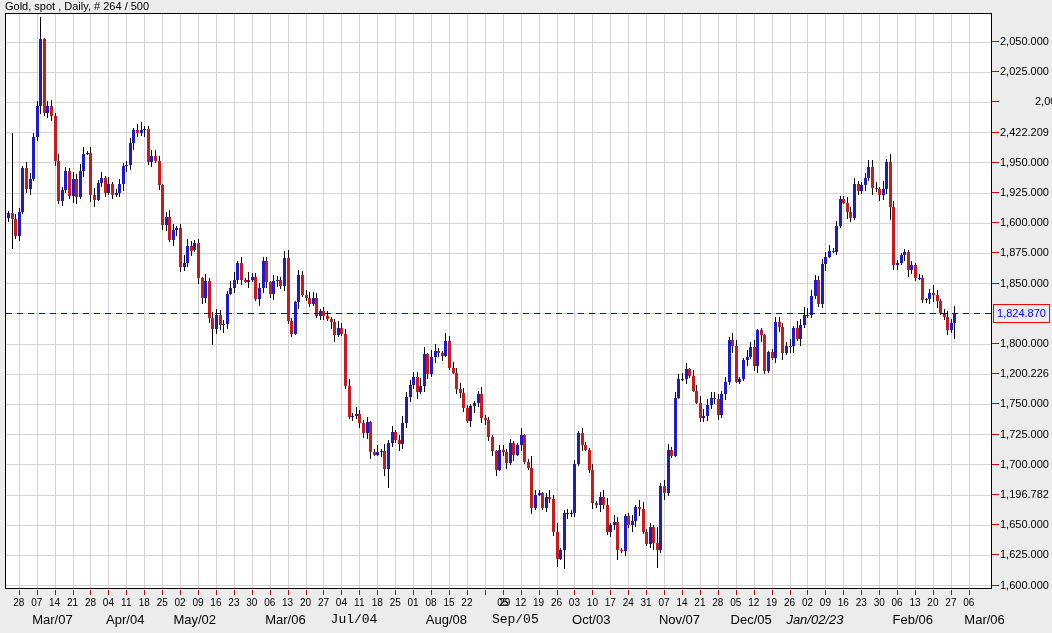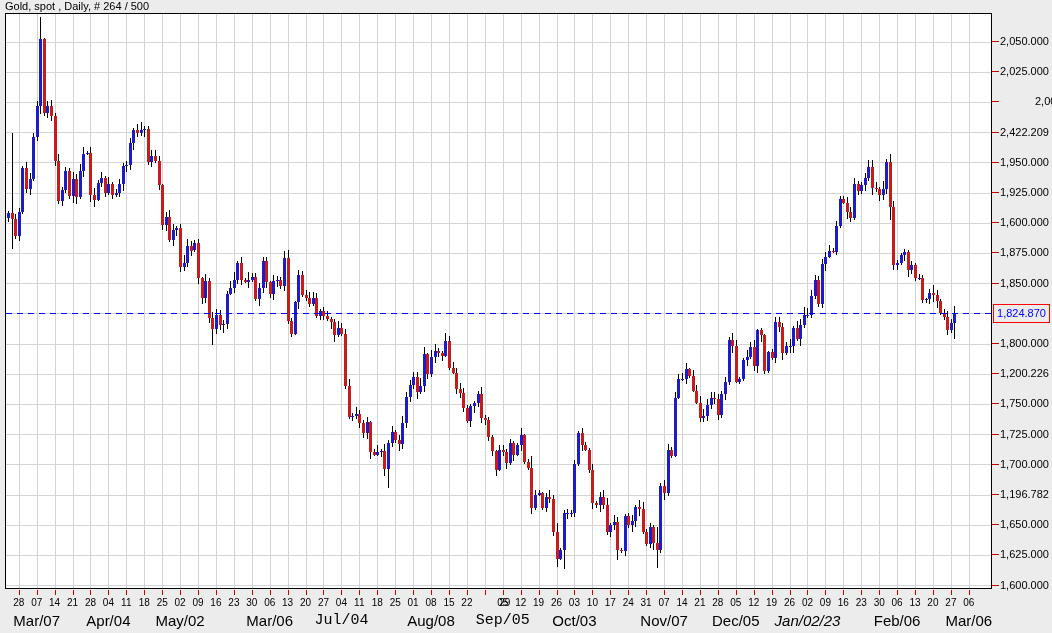--- a/index.html
+++ b/index.html
@@ -22,21 +22,21 @@
     white-space:nowrap;line-height:11px;
   }
   .ytick{position:absolute;left:992px;width:7px;height:1px;}
   .xtick{position:absolute;width:1px;height:5px;top:590px;}
   .dlab{
     position:absolute;top:597px;width:24px;margin-left:-12px;
     text-align:center;font-size:10px;color:#000;white-space:nowrap;
   }
   .mlab{
     position:absolute;top:612px;width:72px;margin-left:-36px;
-    text-align:center;font-size:15px;color:#000;white-space:nowrap;
+    text-align:right;font-size:13px;color:#000;white-space:nowrap;
   }
   #price-tag{
     position:absolute;left:993px;top:304px;width:57px;height:19px;
     box-sizing:border-box;border:1px solid #ff0000;background:#ececec;
     font-size:11px;color:#0000ff;text-align:center;line-height:17px;
     white-space:nowrap;
   }
 </style>
 </head>
 <body>

